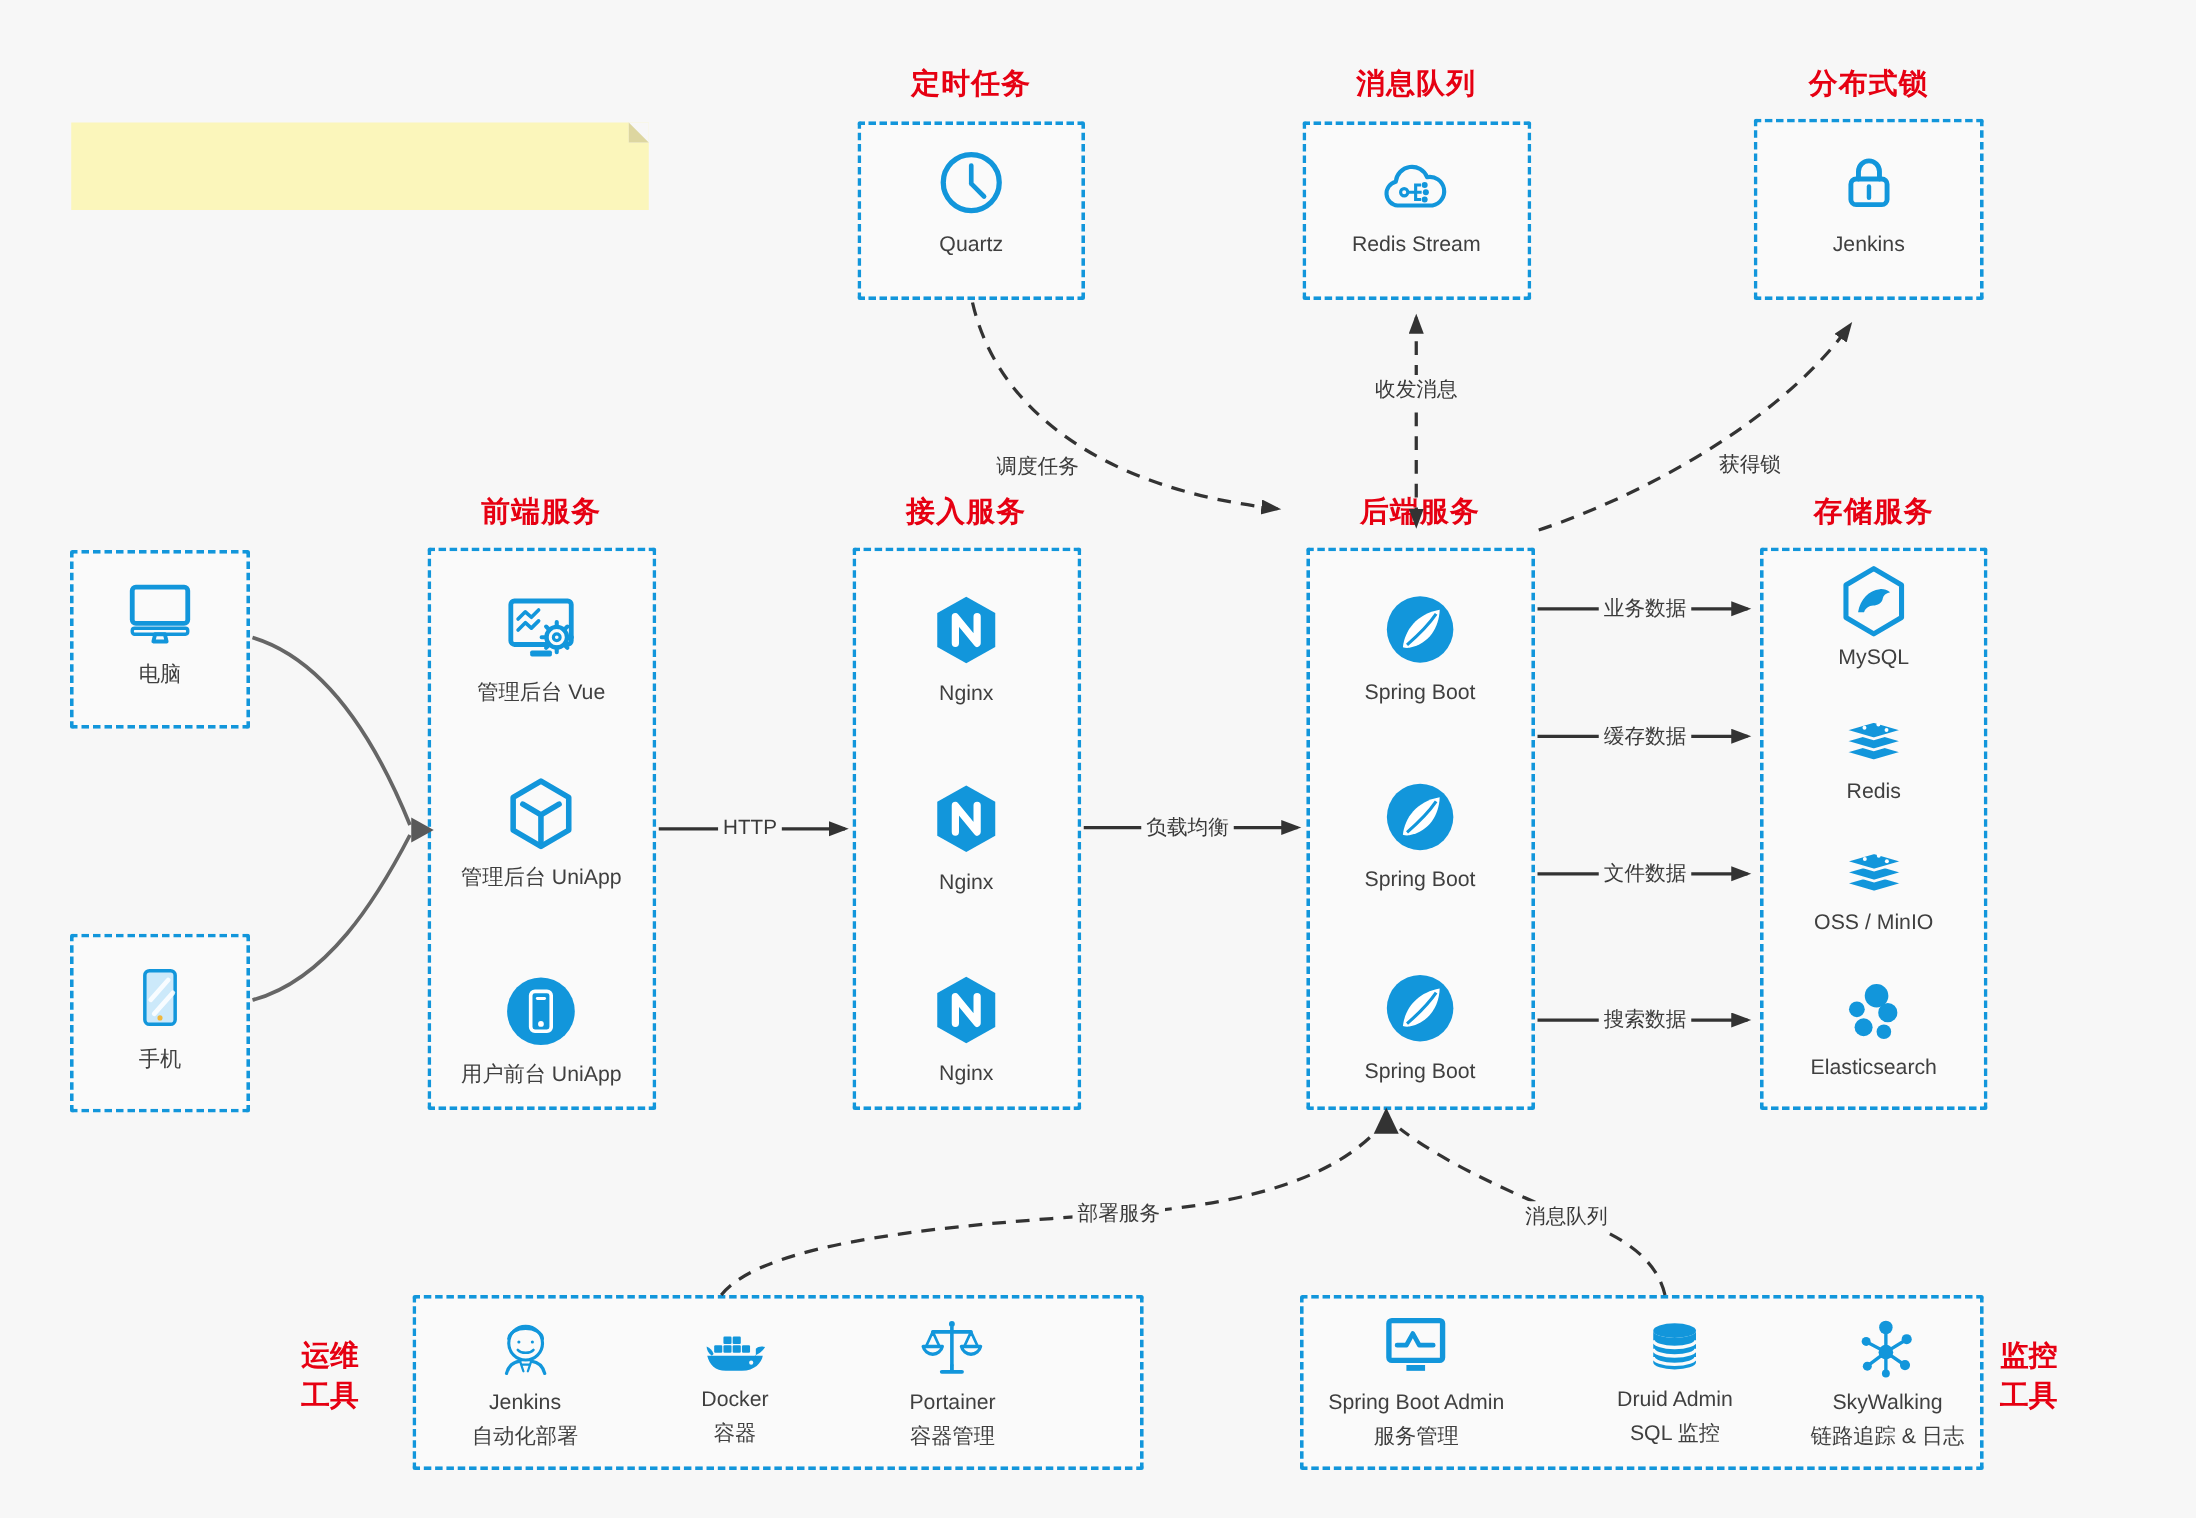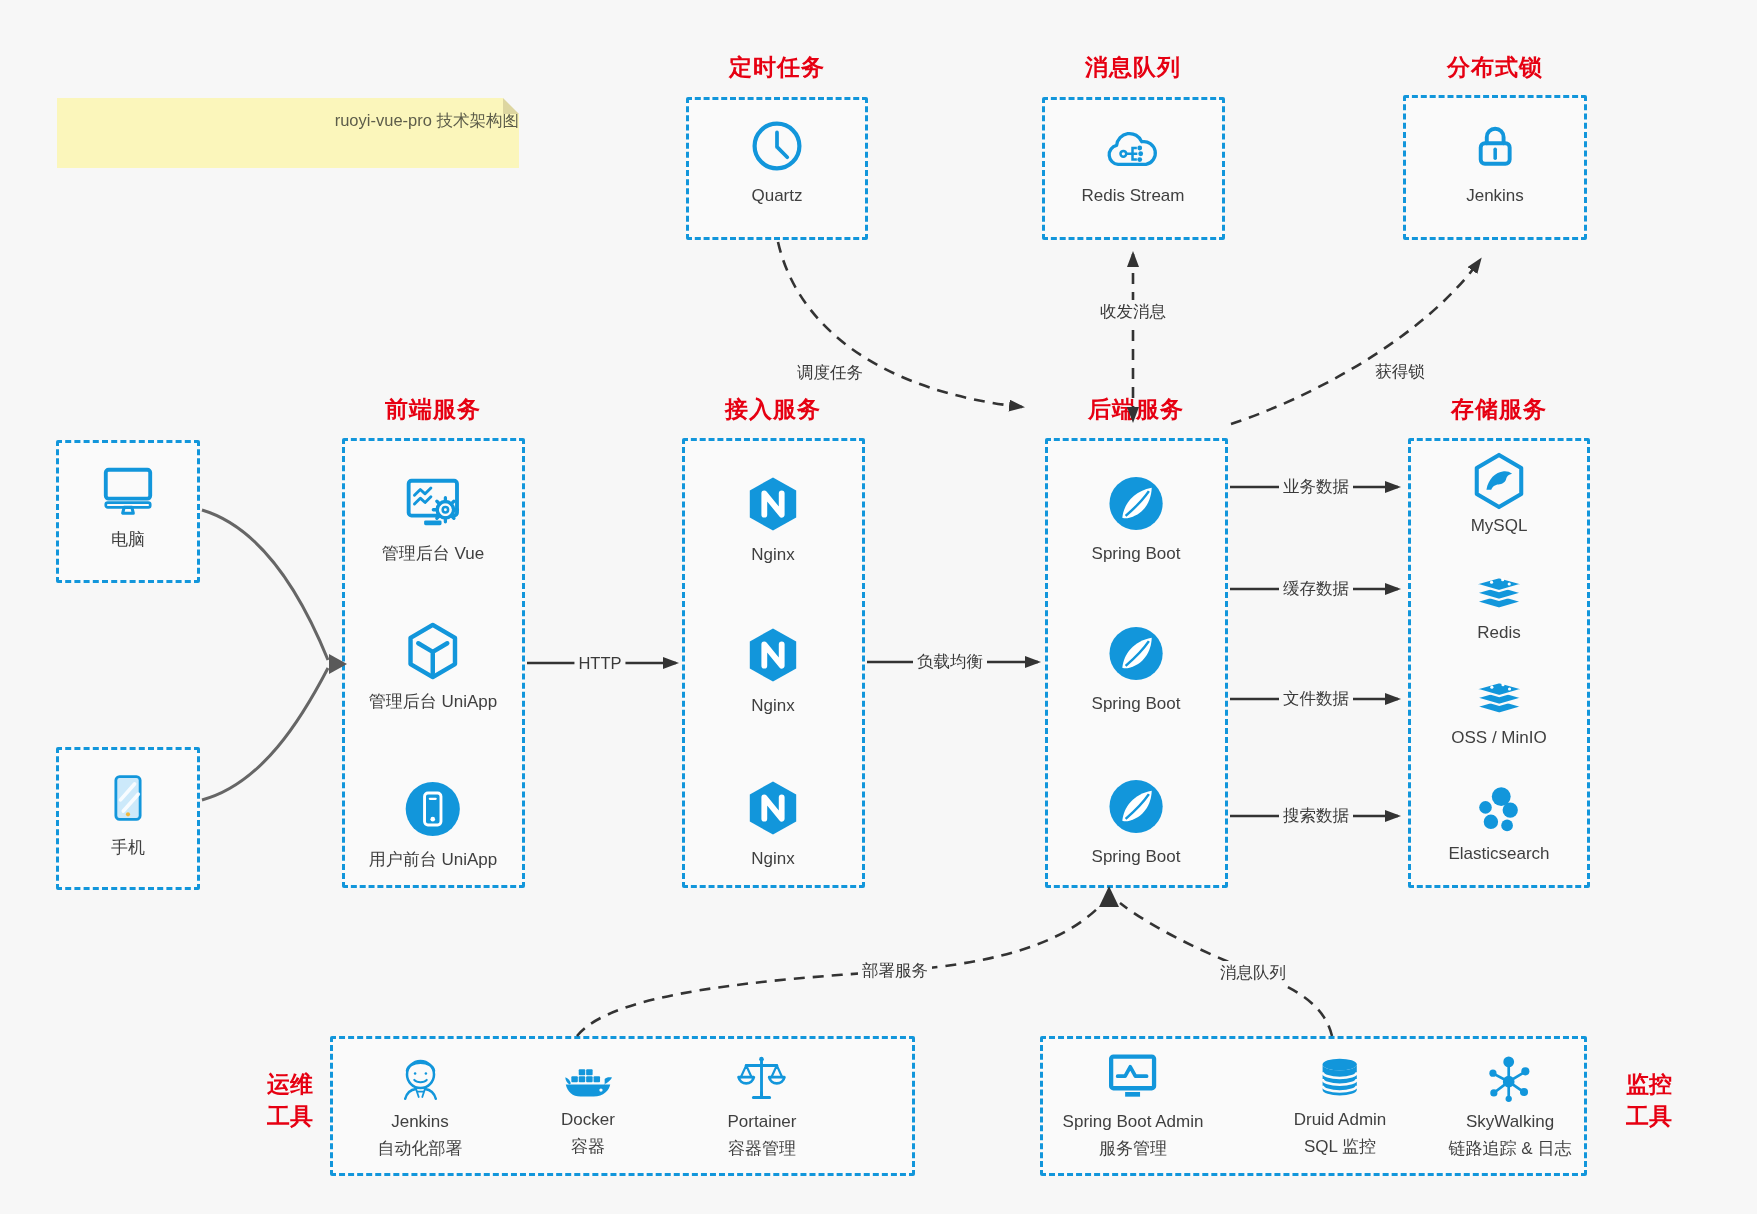--- a/index.html
+++ b/index.html
@@ -1,21 +1,21 @@
 <!DOCTYPE html>
 <html><head>
 <meta charset="utf-8">
 <style>
   html,body{margin:0;padding:0;}
   body{
     width:1757px;height:1214px;position:relative;overflow:hidden;
     background:#f7f7f7;
     font-family:"Liberation Sans","DejaVu Sans",sans-serif;
   }
-  .abs{position:absolute;text-align:right;}
+  .abs{position:absolute;}
   
   .note{
     left:57px;top:98px;width:462px;height:70px;background:#fbf6bb;
     color:#5d5d4a;font-size:16.5px;line-height:25px;padding:10px 0 0 18px;
     box-sizing:border-box;
   }
   .note-fold{
     position:absolute;top:0;right:0;width:0;height:0;
     border-top:16px solid #f7f7f7;border-left:16px solid #ddd6a0;
   }
@@ -45,21 +45,20 @@
     transform:translate(-50%,-50%);background:#f7f7f7;padding:1px 4px;
     font-size:16.5px;color:#3a3a3a;white-space:nowrap;z-index:6;
   }
   svg.wires{position:absolute;left:0;top:0;z-index:5;}
   .dbox{z-index:1;}
 </style>
 </head>
 <body>
 
 <div class="abs note">
-  <div>ruoyi-vue-pro 技术架构图</div>
   <div class="note-fold"></div>
 </div>
 
 <div class="abs gtitle" style="left:777px;top:67px">定时任务</div>
 <div class="abs gtitle" style="left:1133px;top:67px">消息队列</div>
 <div class="abs gtitle" style="left:1495px;top:67px">分布式锁</div>
 <div class="abs gtitle" style="left:433px;top:409px">前端服务</div>
 <div class="abs gtitle" style="left:773px;top:409px">接入服务</div>
 <div class="abs gtitle" style="left:1136px;top:409px">后端服务</div>
 <div class="abs gtitle" style="left:1499px;top:409px">存储服务</div>

